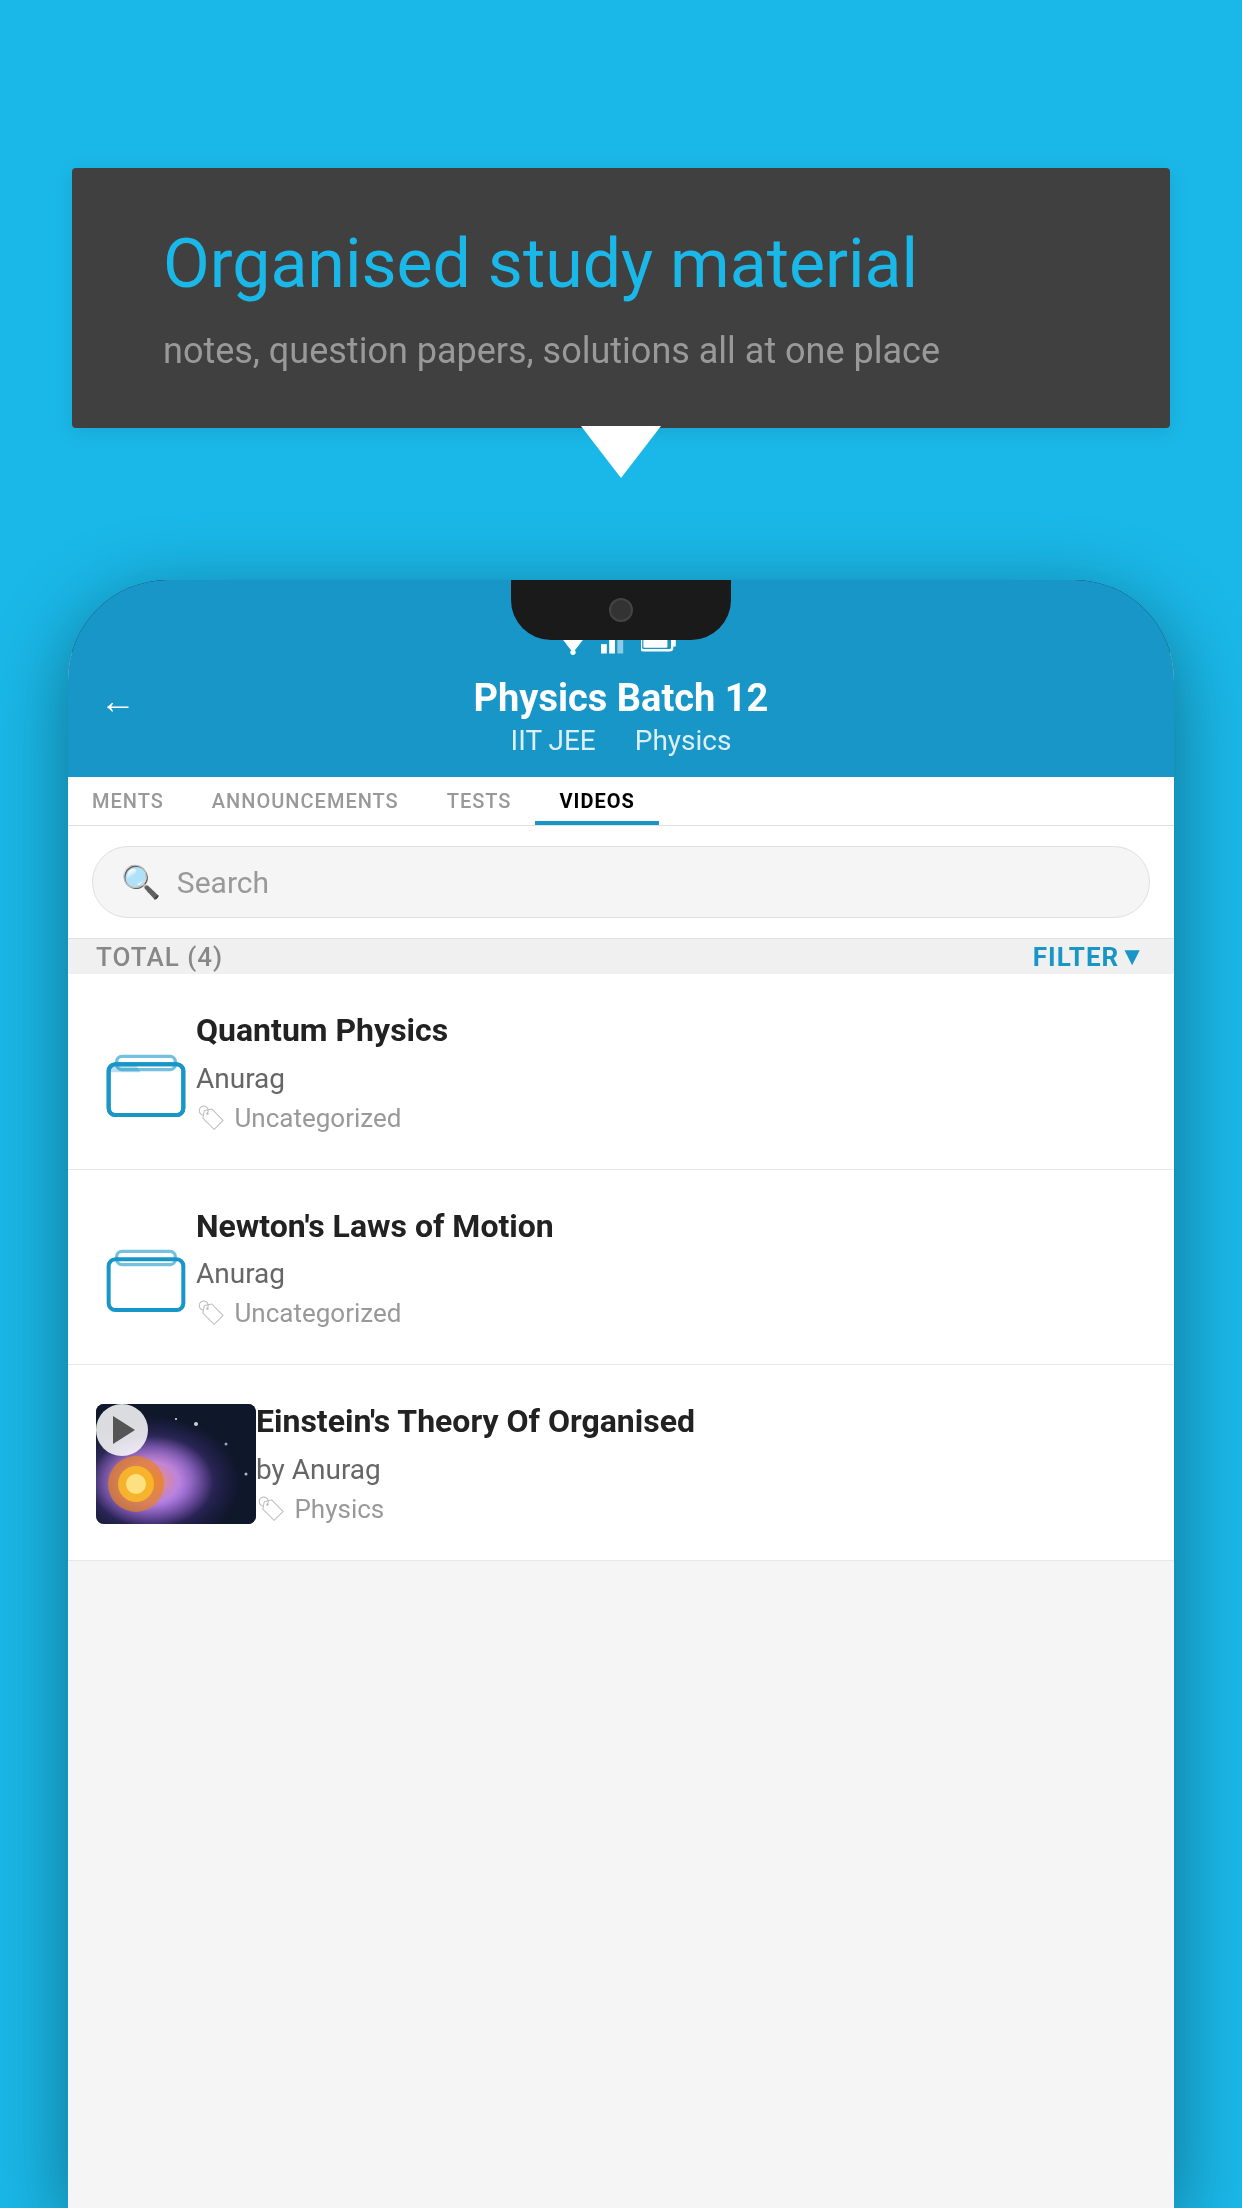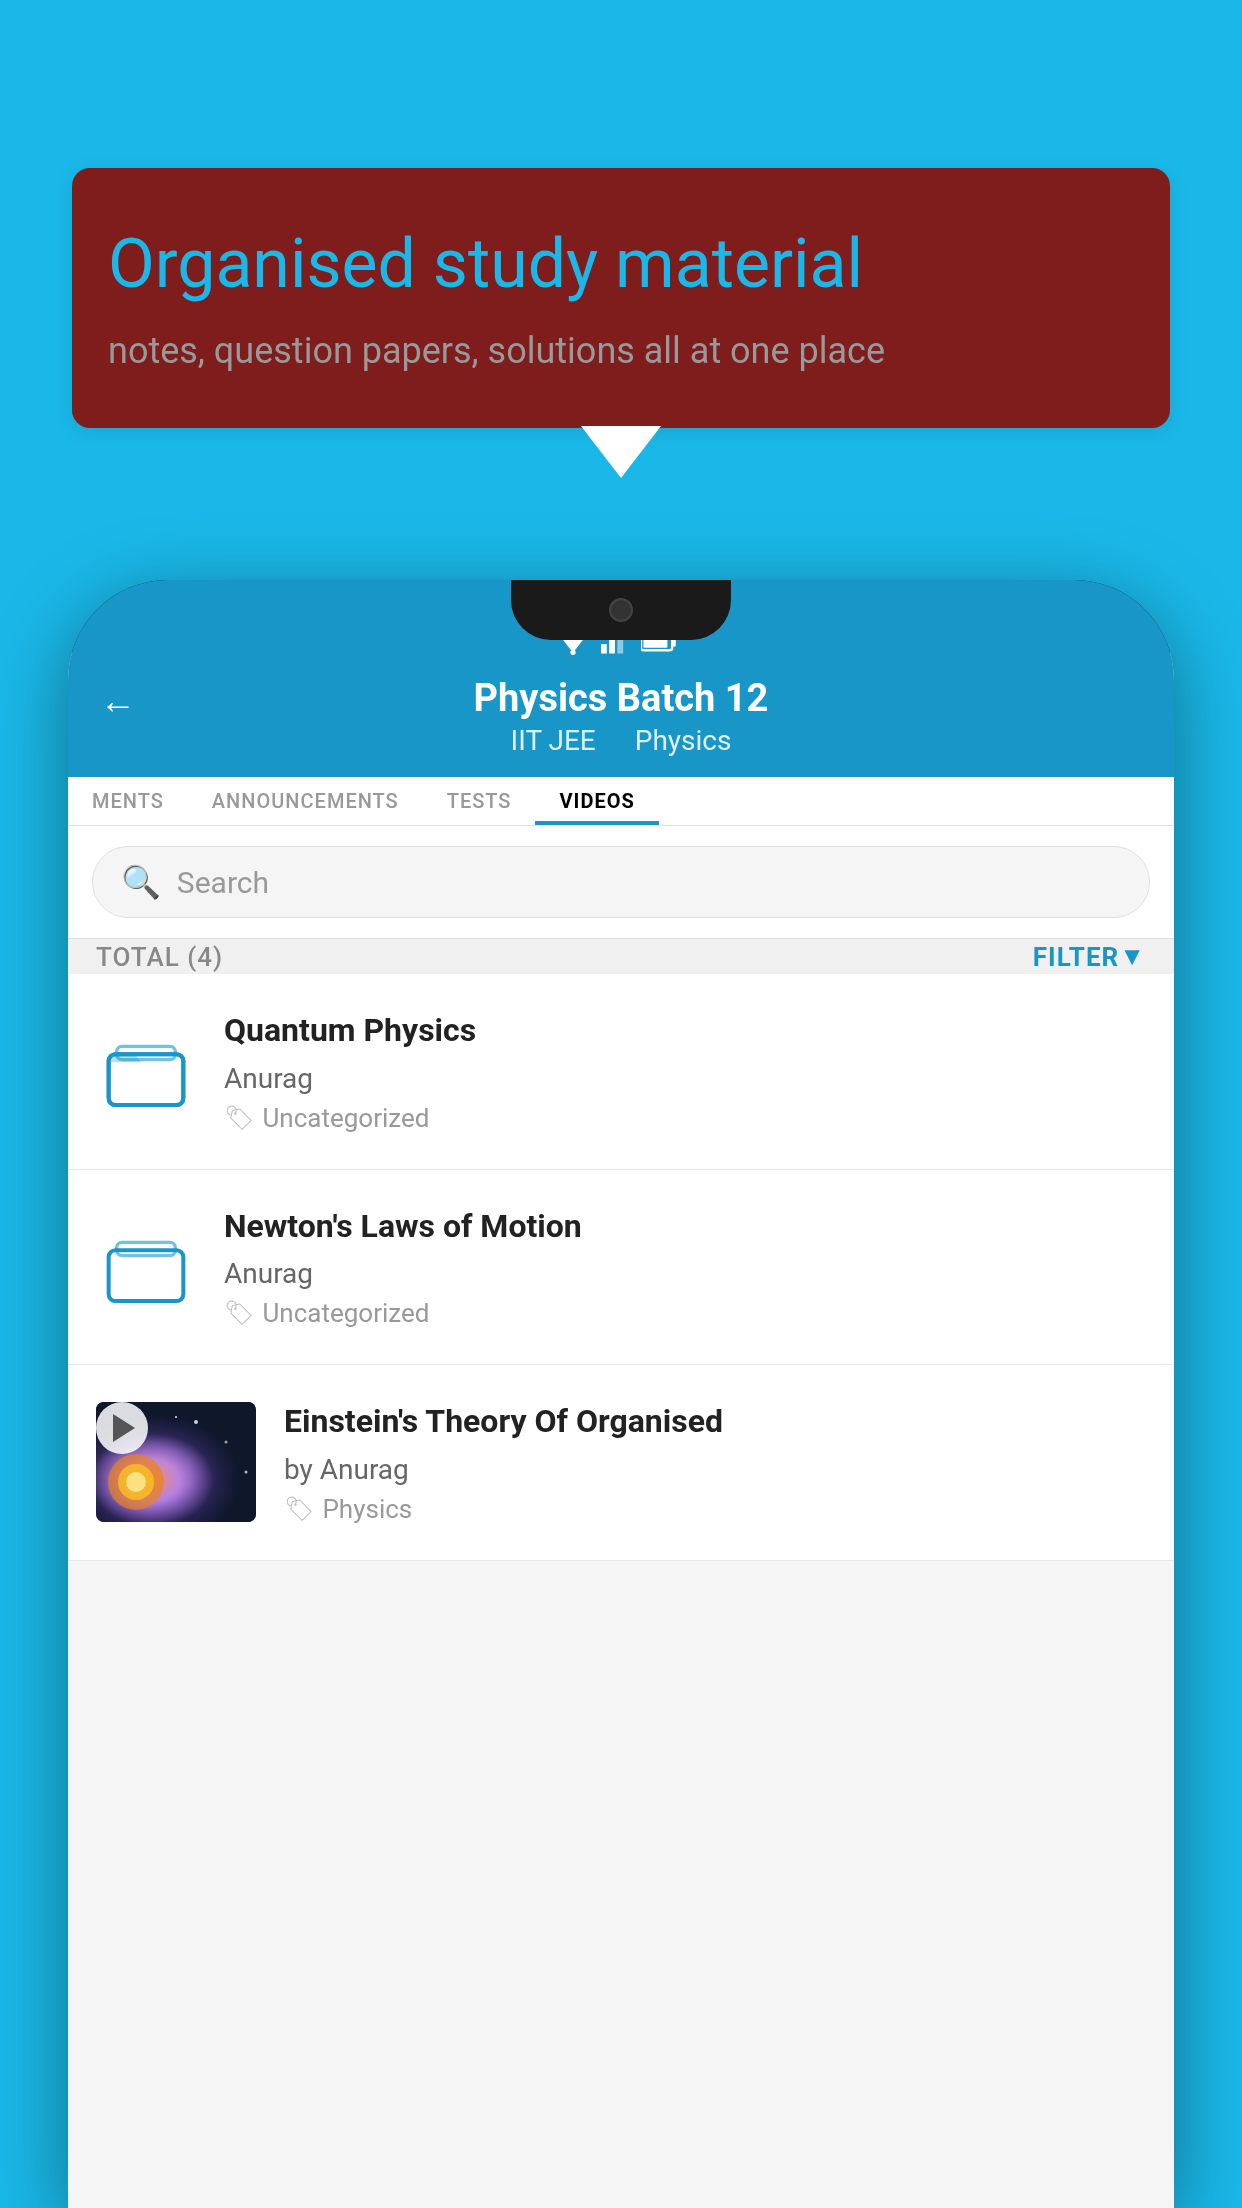--- a/index.html
+++ b/index.html
@@ -11,23 +11,23 @@
       overflow: hidden;
       position: relative;
     }
 
     
     .speech-bubble {
       position: absolute;
       top: 168px;
       left: 72px;
       right: 72px;
-      background: #7f1d1d;
-      border-radius: 18px;
-      padding: 56px 36px;
+      background: #404040;
+      border-radius: 4px;
+      padding: 56px 91px;
       box-shadow: 0 4px 20px rgba(0,0,0,0.1);
     }
     .speech-bubble::after {
       content: '';
       position: absolute;
       bottom: -50px;
       left: 50%;
       transform: translateX(-50%);
       width: 0;
       height: 0;
@@ -235,24 +235,23 @@
       gap: 0;
       letter-spacing: 1px;
     }
 
     
     .video-list {
       background: white;
     }
     .video-item {
       display: flex;
-      align-items: center;
+      align-items: flex-end;
       padding: 36px 28px;
       border-bottom: 1px solid #e8e8e8;
-      gap: 28px;
     }
     .video-thumbnail {
       width: 160px;
       height: 120px;
       flex-shrink: 0;
       border-radius: 8px;
       overflow: hidden;
       position: relative;
     }
     .play-btn {

